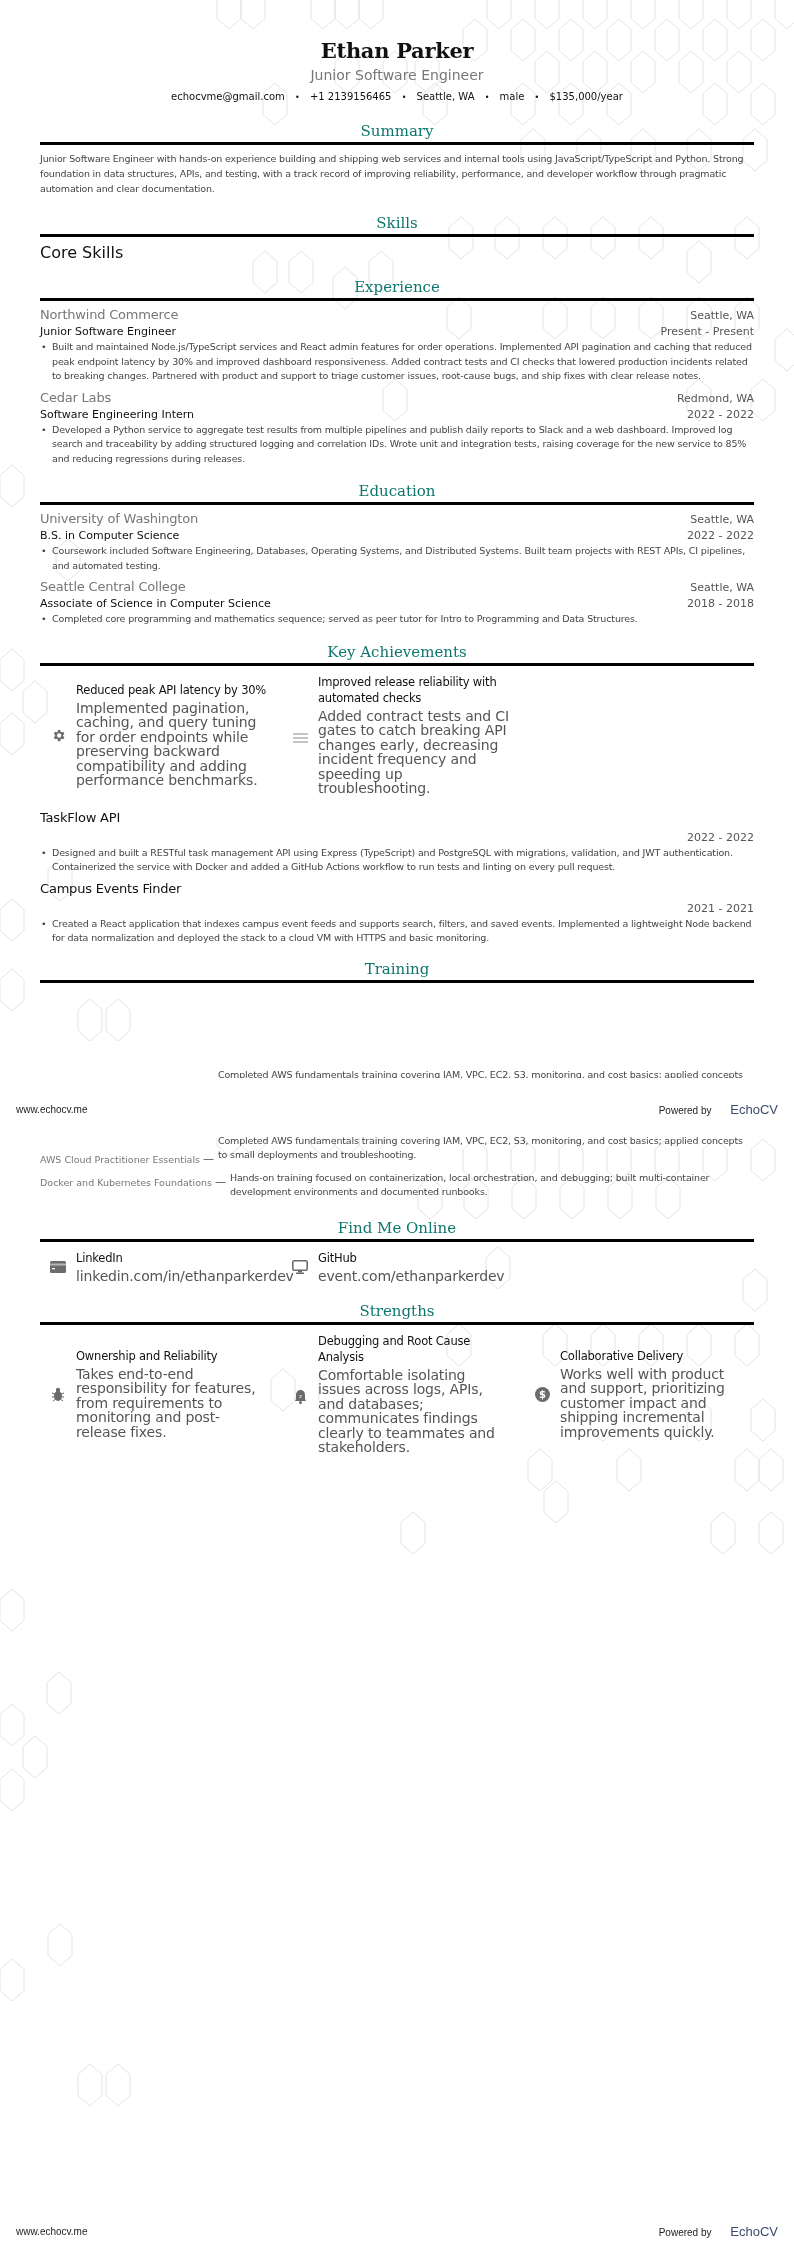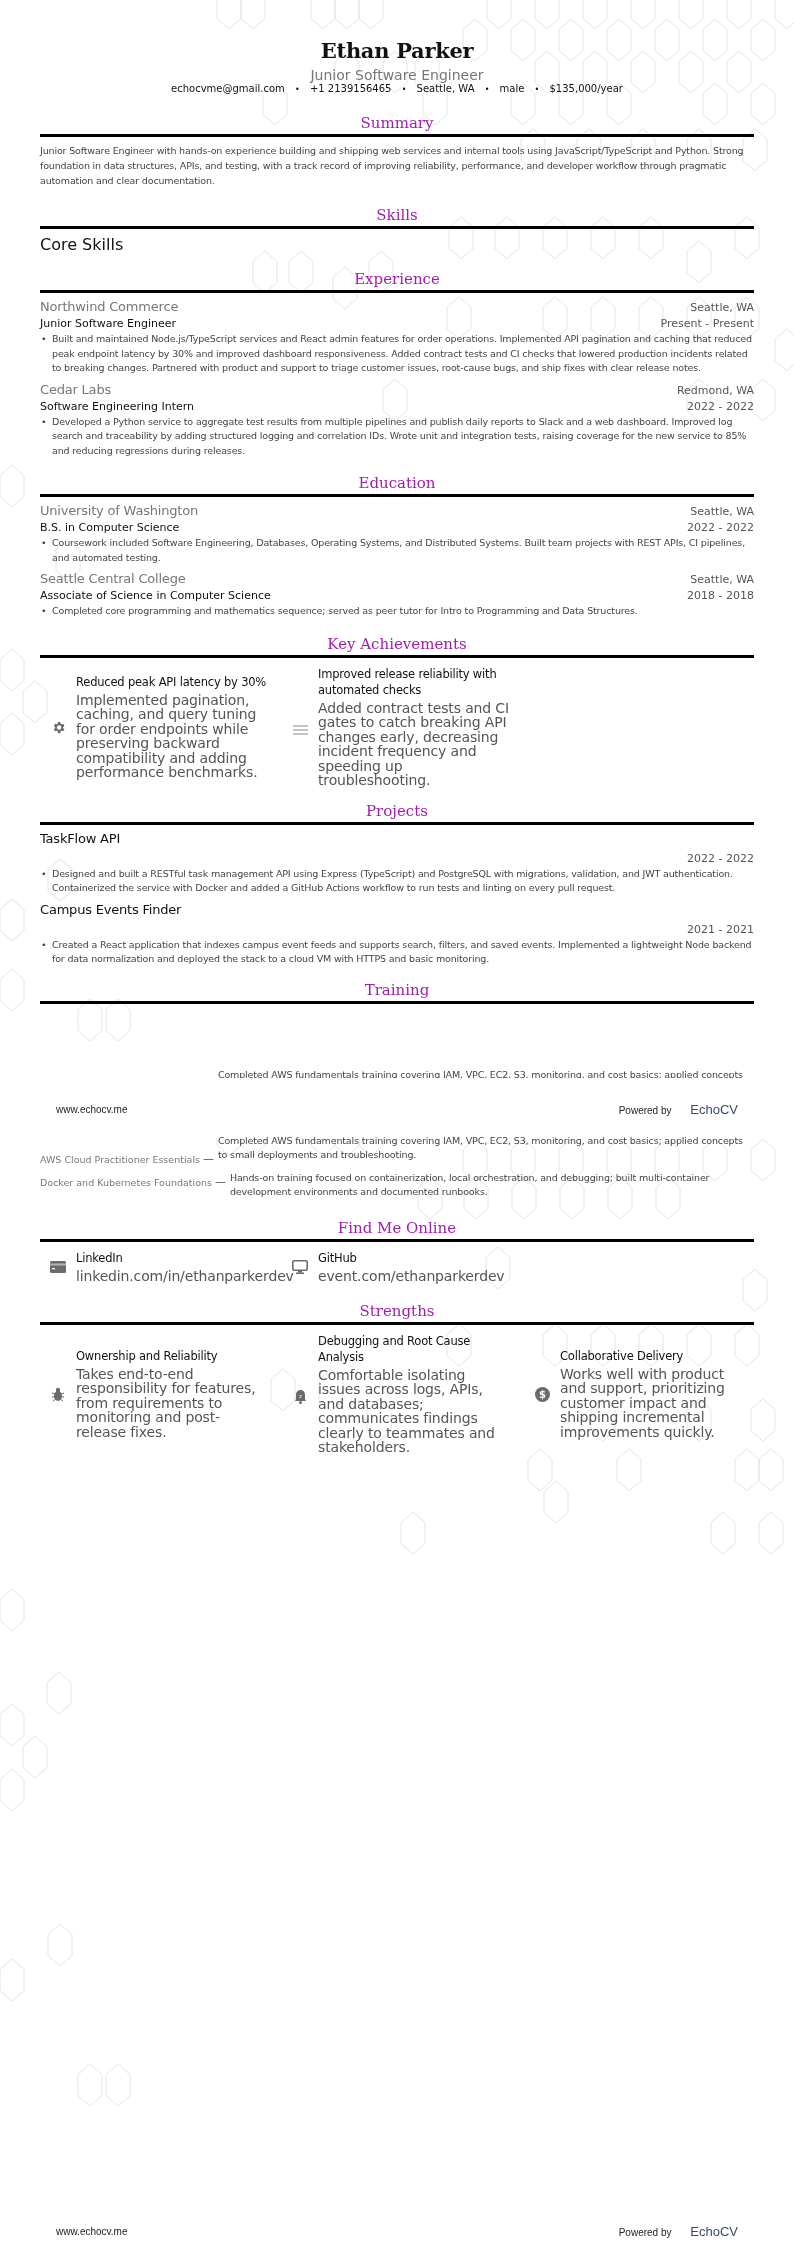--- a/index.html
+++ b/index.html
@@ -25,27 +25,27 @@
   .name {
     font-family: "DejaVu Serif", serif; font-weight: bold;
     font-size: 21px; color: #111; letter-spacing: -0.3px;
   }
   .jobtitle {
     font-family: "DejaVu Sans", sans-serif; font-size: 14px;
     color: #777; margin-top: 4px;
   }
   .contact {
     font-family: "DejaVu Sans", sans-serif; font-size: 10px;
-    color: #111; margin-top: 0; text-align: center;
+    color: #111; margin-top: 8px; text-align: center;
   }
   .contact .sep { display: inline-block; margin: 0 7px; font-size: 8px; vertical-align: middle; }
 
   .section { margin-top: 14px; }
   .section-title {
-    font-family: "DejaVu Serif", serif; font-size: 15px; color: #a21caf;
+    font-family: "DejaVu Serif", serif; font-size: 15px; color: #0f766e;
     text-align: center; padding-bottom: 2px;
     border-bottom: 3px solid #000;
   }
   .para {
     font-family: "DejaVu Sans", sans-serif; font-size: 9.5px; color: #444;
     line-height: 15px; margin-top: 6px; letter-spacing: -0.15px;
   }
   .skills-group {
     font-family: "DejaVu Sans", sans-serif; font-size: 16px; color: #111;
     margin-top: 6px;
@@ -73,21 +73,21 @@
   .card { display: flex; align-items: center; }
   .card-icon { width: 36px; flex: none; display: flex; justify-content: center; padding-top: 1px; }
   .card-body { flex: 1; padding-right: 14px; }
   .card-title { font-family: "DejaVu Sans", sans-serif; font-size: 11.5px; color: #111; line-height: 16px; letter-spacing: -0.2px; }
   .card-desc { font-family: "DejaVu Sans", sans-serif; font-size: 14px; color: #555; line-height: 14.5px; margin-top: 3px; letter-spacing: -0.15px; }
 
   .project-name { font-family: "DejaVu Sans", sans-serif; font-size: 13px; color: #111; margin-top: 6px; letter-spacing: -0.2px; }
   .project-dates { text-align: right; font-family: "DejaVu Sans", sans-serif; font-size: 11px; color: #555; margin-top: 6px; }
 
   .footer {
-    position: absolute; left: 0; width: 794px; padding: 0 56px;
+    position: absolute; left: 0; width: 794px; padding: 0 16px;
     display: flex; justify-content: space-between; align-items: center;
     font-family: "Liberation Sans", sans-serif; font-size: 10px; color: #222;
     z-index: 2;
   }
   .footer .brand { font-size: 13px; color: #3b4a6b; margin-left: 16px; }
 
   .training-row { display: flex; align-items: flex-start; margin-top: 6px; }
   .training-name { font-family: "DejaVu Sans", sans-serif; font-size: 9.5px; color: #777; white-space: nowrap; padding-top: 6px; }
   .training-dash { font-family: "DejaVu Sans", sans-serif; font-size: 11px; color: #444; padding: 4px 4px 0 3px; }
   .training-desc { font-family: "DejaVu Sans", sans-serif; font-size: 9.5px; color: #444; line-height: 14px; letter-spacing: -0.15px; }
@@ -332,21 +332,20 @@
           <div class="card-body">
             <div class="card-title">Improved release reliability with automated checks</div>
             <div class="card-desc">Added contract tests and CI gates to catch breaking API changes early, decreasing incident frequency and speeding up troubleshooting.</div>
           </div>
         </div>
         <div></div>
       </div>
     </div>
 
     <div class="section" style="margin-top:14px;">
-      <div class="section-title">Projects</div>
       <div class="entry">
         <div class="project-name">TaskFlow API</div>
         <div class="project-dates">2022 - 2022</div>
         <div class="bullet">Designed and built a RESTful task management API using Express (TypeScript) and PostgreSQL with migrations, validation, and JWT authentication. Containerized the service with Docker and added a GitHub Actions workflow to run tests and linting on every pull request.</div>
       </div>
       <div class="entry">
         <div class="project-name">Campus Events Finder</div>
         <div class="project-dates">2021 - 2021</div>
         <div class="bullet">Created a React application that indexes campus event feeds and supports search, filters, and saved events. Implemented a lightweight Node backend for data normalization and deployed the stack to a cloud VM with HTTPS and basic monitoring.</div>
       </div>

